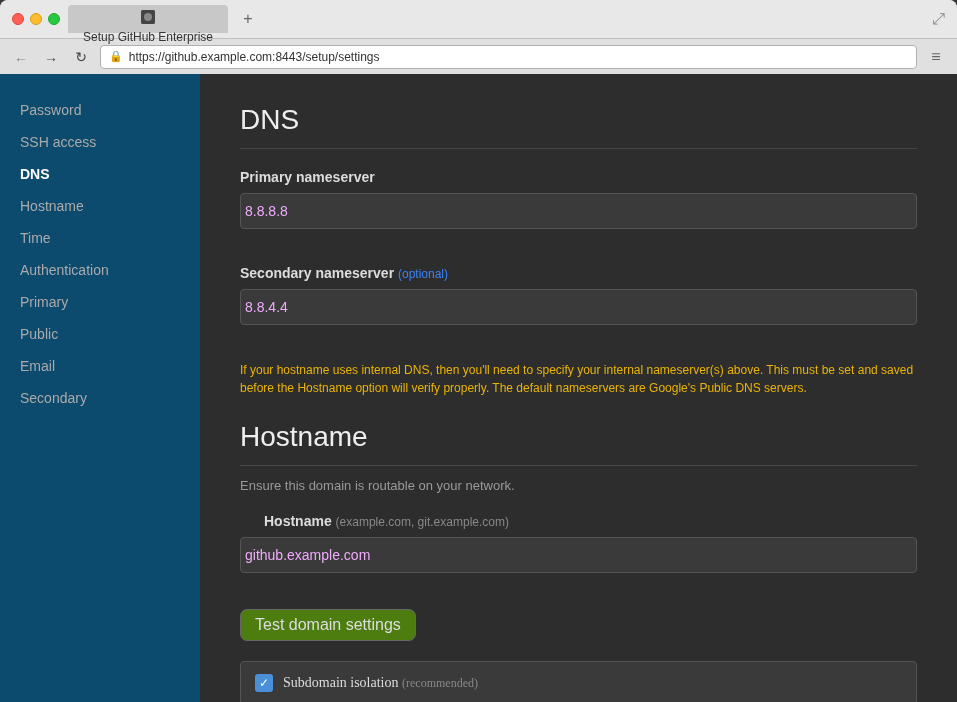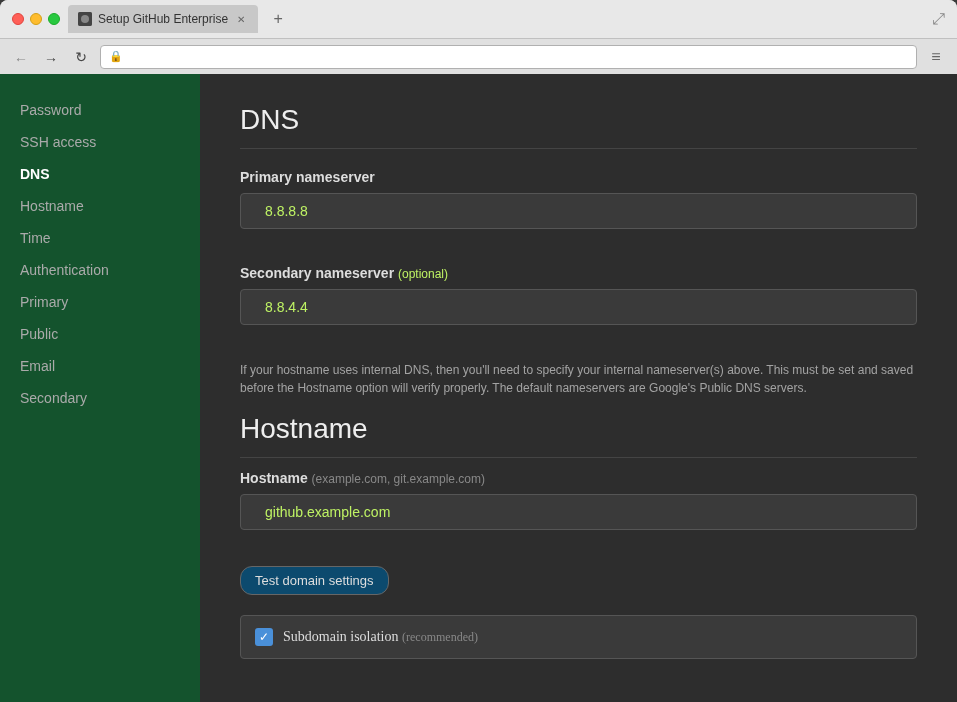--- a/index.html
+++ b/index.html
@@ -48,20 +48,21 @@
       display: flex;
       align-items: center;
       background: #c8c8c8;
       border-radius: 4px 4px 0 0;
       padding: 5px 10px;
       font-size: 12px;
       color: #333;
       gap: 6px;
       height: 28px;
       min-width: 160px;
+      flex-direction: column;
     }
 
     .tab-favicon {
       width: 14px;
       height: 14px;
       background: #666;
       border-radius: 2px;
     }
 
     .tab-close {
@@ -152,21 +153,21 @@
     .page-wrapper {
       background: #3a3a3a;
       height: calc(702px - 74px);
       display: flex;
       overflow: hidden;
     }
 
     
     .sidebar {
       width: 200px;
-      background: #14532d;
+      background: #0c4a6e;
       padding: 20px 0;
       flex-shrink: 0;
     }
 
     .sidebar-item {
       display: block;
       padding: 8px 20px;
       font-size: 14px;
       color: #aaa;
       cursor: pointer;
@@ -198,44 +199,44 @@
     .field-label {
       font-size: 14px;
       font-weight: bold;
       color: #ddd;
       margin-bottom: 8px;
     }
 
     .field-label .optional {
       font-weight: normal;
       font-size: 12px;
-      color: #bef264;
+      color: #3b82f6;
     }
 
     .field-input {
       width: 100%;
       background: #3a3a3a;
       border: 1px solid #555;
       border-radius: 4px;
-      padding: 8px 24px;
-      font-size: 14px;
-      color: #bef264;
+      padding: 8px 4px;
+      font-size: 14px;
+      color: #f0abfc;
       margin-bottom: 16px;
       height: 36px;
     }
 
     .field-group {
       margin-bottom: 20px;
     }
 
     .info-text {
       font-size: 12px;
-      color: #a3a3a3;
+      color: #eab308;
       line-height: 1.5;
-      margin-bottom: 16px;
+      margin-bottom: 24px;
     }
 
     .section-title-2 {
       font-size: 28px;
       font-weight: 300;
       color: #eee;
       margin-bottom: 12px;
       padding-bottom: 12px;
       border-bottom: 1px solid #444;
     }
@@ -244,34 +245,35 @@
       font-size: 13px;
       color: #999;
       margin-bottom: 20px;
     }
 
     .hostname-label {
       font-size: 14px;
       font-weight: bold;
       color: #ddd;
       margin-bottom: 8px;
+      margin-left: 24px;
     }
 
     .hostname-hint {
       font-size: 12px;
       color: #888;
       font-weight: normal;
     }
 
     .test-btn {
-      background: #0c4a6e;
+      background: #4d7c0f;
       border: 1px solid #666;
-      border-radius: 12px;
+      border-radius: 7px;
       padding: 6px 14px;
-      font-size: 13px;
+      font-size: 16px;
       color: #ddd;
       cursor: pointer;
       margin-bottom: 20px;
     }
 
     .checkbox-row {
       display: flex;
       align-items: center;
       background: #3a3a3a;
       border: 1px solid #555;
@@ -338,20 +340,21 @@
     <div class="resize-btn">⤢</div>
   </div>
 
   <div class="browser-navbar">
     <div class="nav-btn">←</div>
     <div class="nav-btn active">→</div>
     <div class="nav-btn active">↻</div>
 
     <div class="address-bar">
       <span class="address-lock">🔒</span>
+      <span>https://github.example.com:8443/setup/settings</span>
     </div>
 
     <div class="menu-btn">≡</div>
   </div>
 </div>
 
 <div class="page-wrapper">
 
   <nav class="sidebar">
     <a class="sidebar-item">Password</a>
@@ -382,20 +385,21 @@
         <span class="optional">(optional)</span>
       </div>
       <input class="field-input" type="text" value="8.8.4.4" style="">
     </div>
 
     <p class="info-text">If your hostname uses internal DNS, then you'll need to specify your internal nameserver(s) above. This must be set and saved before the Hostname option will verify properly. The default nameservers are Google's Public DNS servers.</p>
 
     
     <h2 class="section-title-2">Hostname</h2>
 
+    <p class="section-subtitle">Ensure this domain is routable on your network.</p>
 
     <div class="field-group">
       <div class="hostname-label">
         <span>Hostname</span>
         <span class="hostname-hint">(example.com, git.example.com)</span>
       </div>
       <input class="field-input" type="text" value="github.example.com" style="">
     </div>
 
     <button class="test-btn">Test domain settings</button>

